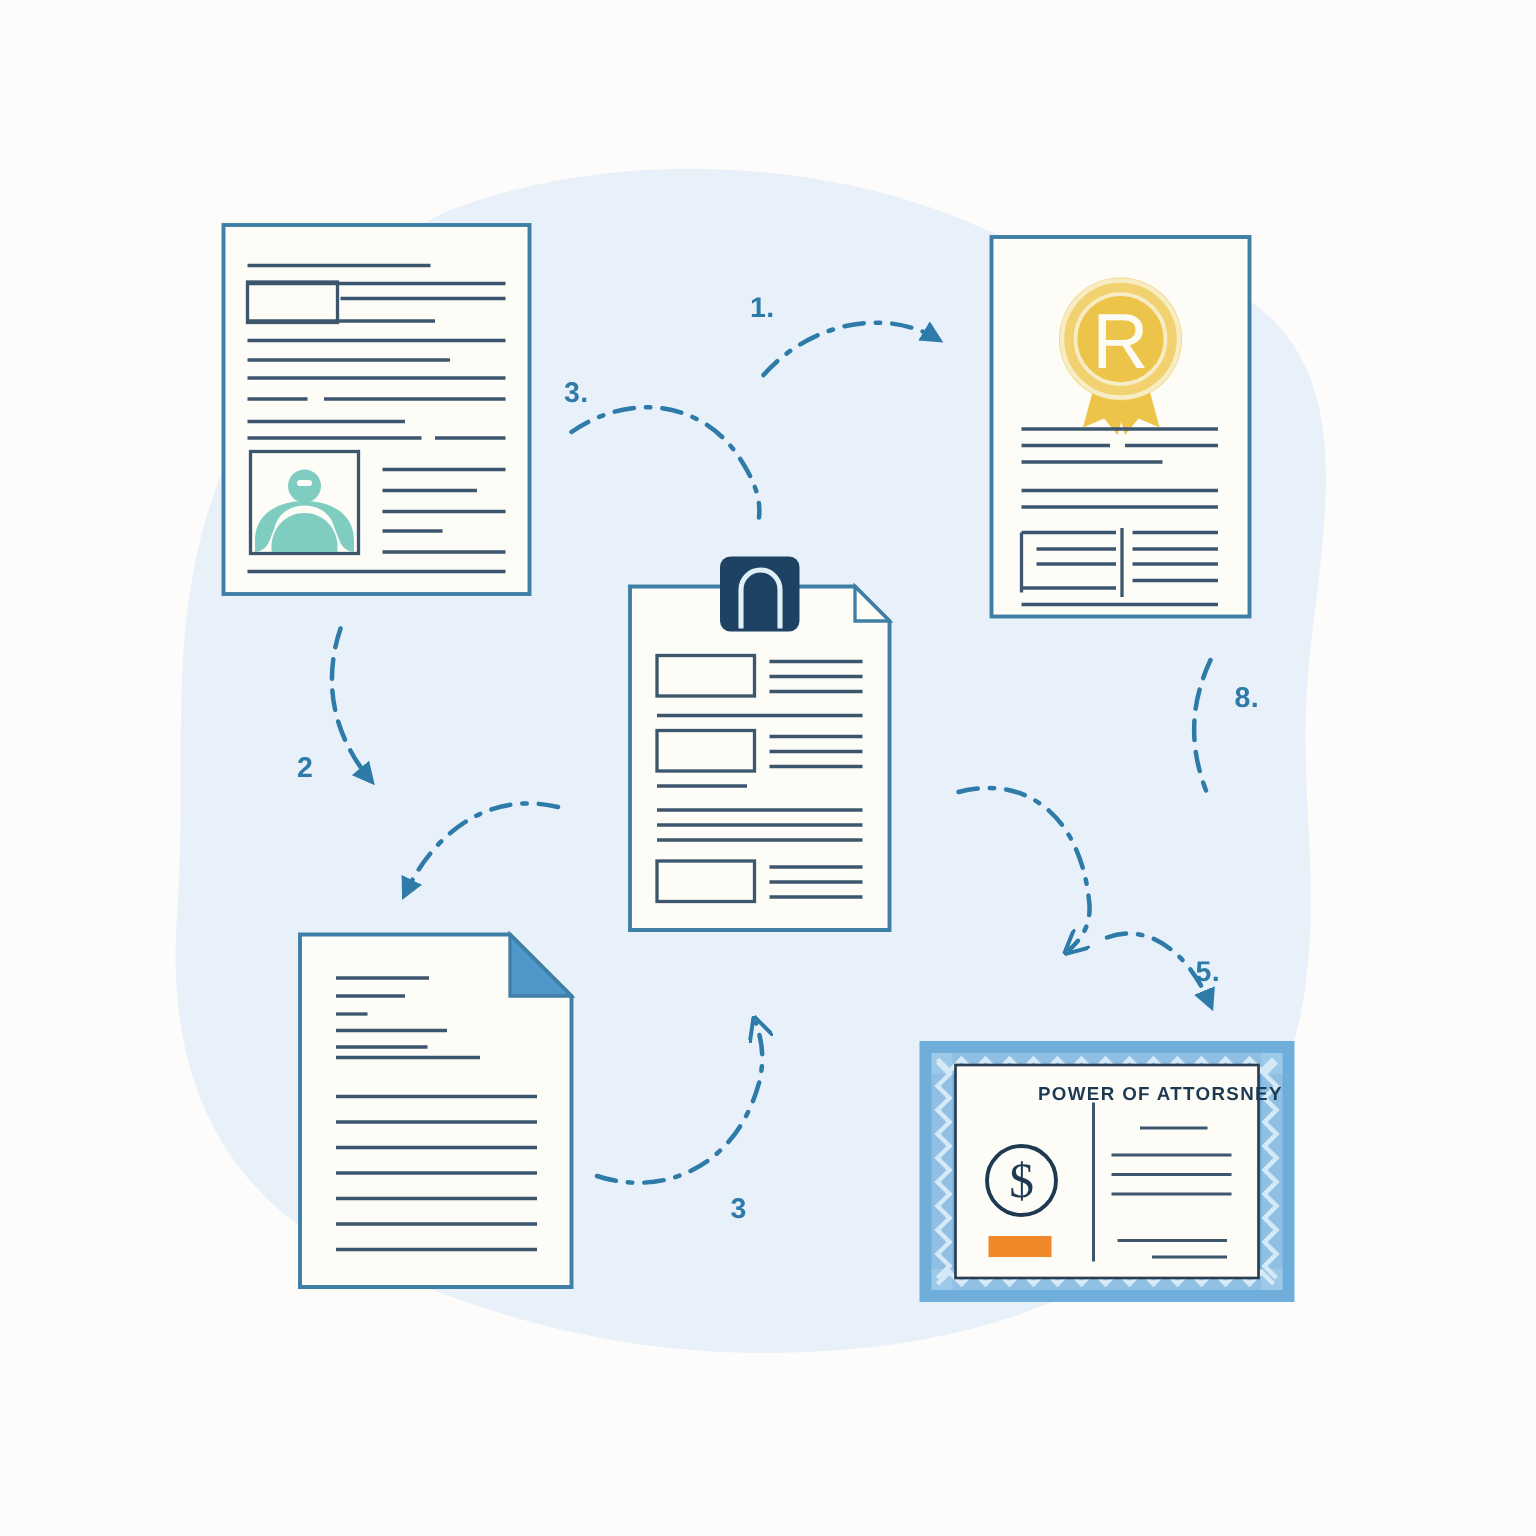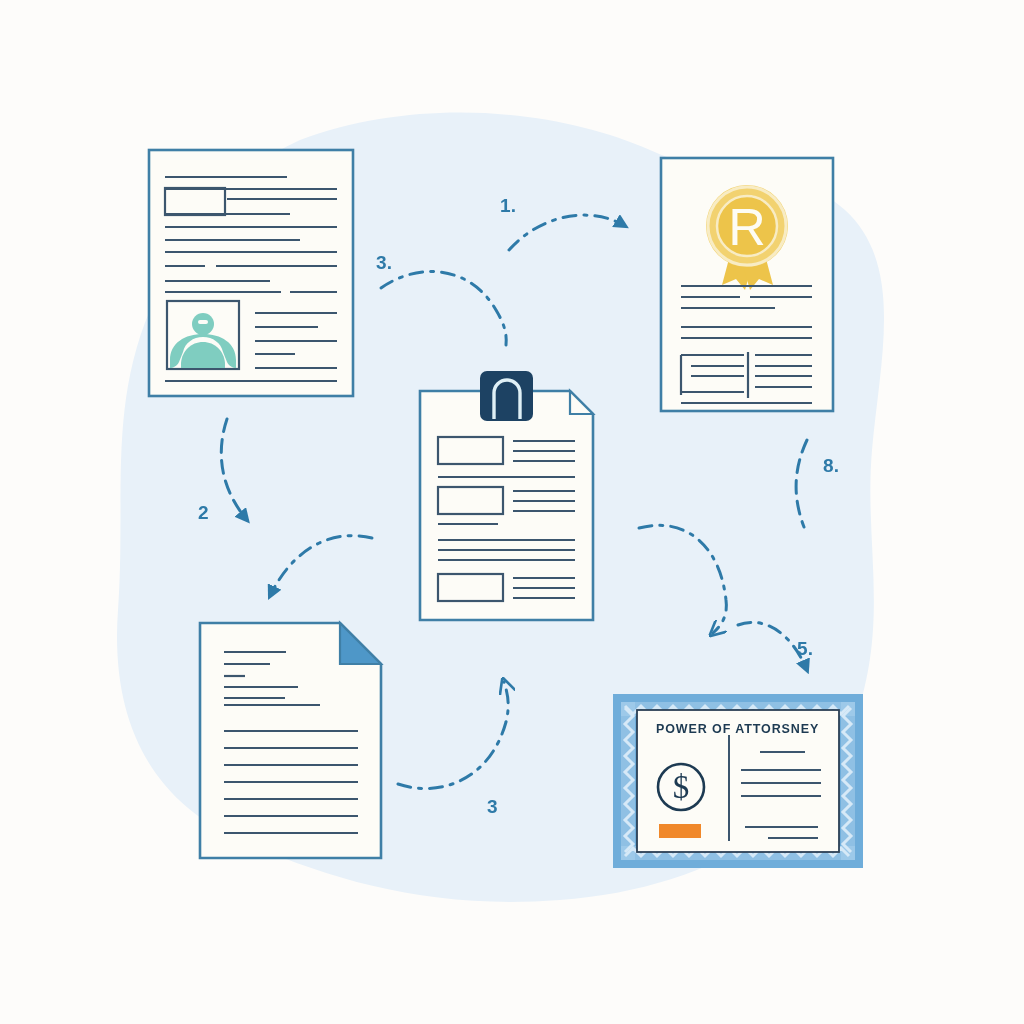--- a/index.html
+++ b/index.html
@@ -244,21 +244,21 @@
       <g stroke="#3c566e" stroke-width="2">
         <line x1="760" y1="752" x2="805" y2="752"></line>
         <line x1="741" y1="770" x2="821" y2="770"></line>
         <line x1="741" y1="783" x2="821" y2="783"></line>
         <line x1="741" y1="796" x2="821" y2="796"></line>
         <line x1="745" y1="827" x2="818" y2="827"></line>
         <line x1="768" y1="838" x2="818" y2="838"></line>
       </g>
     </g>
   </svg>
-  <div class="poa-title" style="left:656px; top:722px;">POWER OF ATTORSNEY</div>
+  <div class="poa-title" style="left:692px; top:722px;">POWER OF ATTORSNEY</div>
 
   <svg class="layer" viewBox="0 0 1024 1024">
     <defs>
       <marker id="arrowhead" viewBox="0 0 10 10" refX="7" refY="5" markerWidth="5" markerHeight="5" orient="auto-start-reverse">
         <path d="M 0 0 L 10 5 L 0 10 z" fill="#2e7aa8"></path>
       </marker>
       <marker id="arrowhead-open" viewBox="0 0 10 10" refX="7" refY="5" markerWidth="5.5" markerHeight="5.5" orient="auto-start-reverse">
         <path d="M 0 0 L 10 5 L 0 10" fill="none" stroke="#2e7aa8" stroke-width="1.6"></path>
       </marker>
     </defs>

